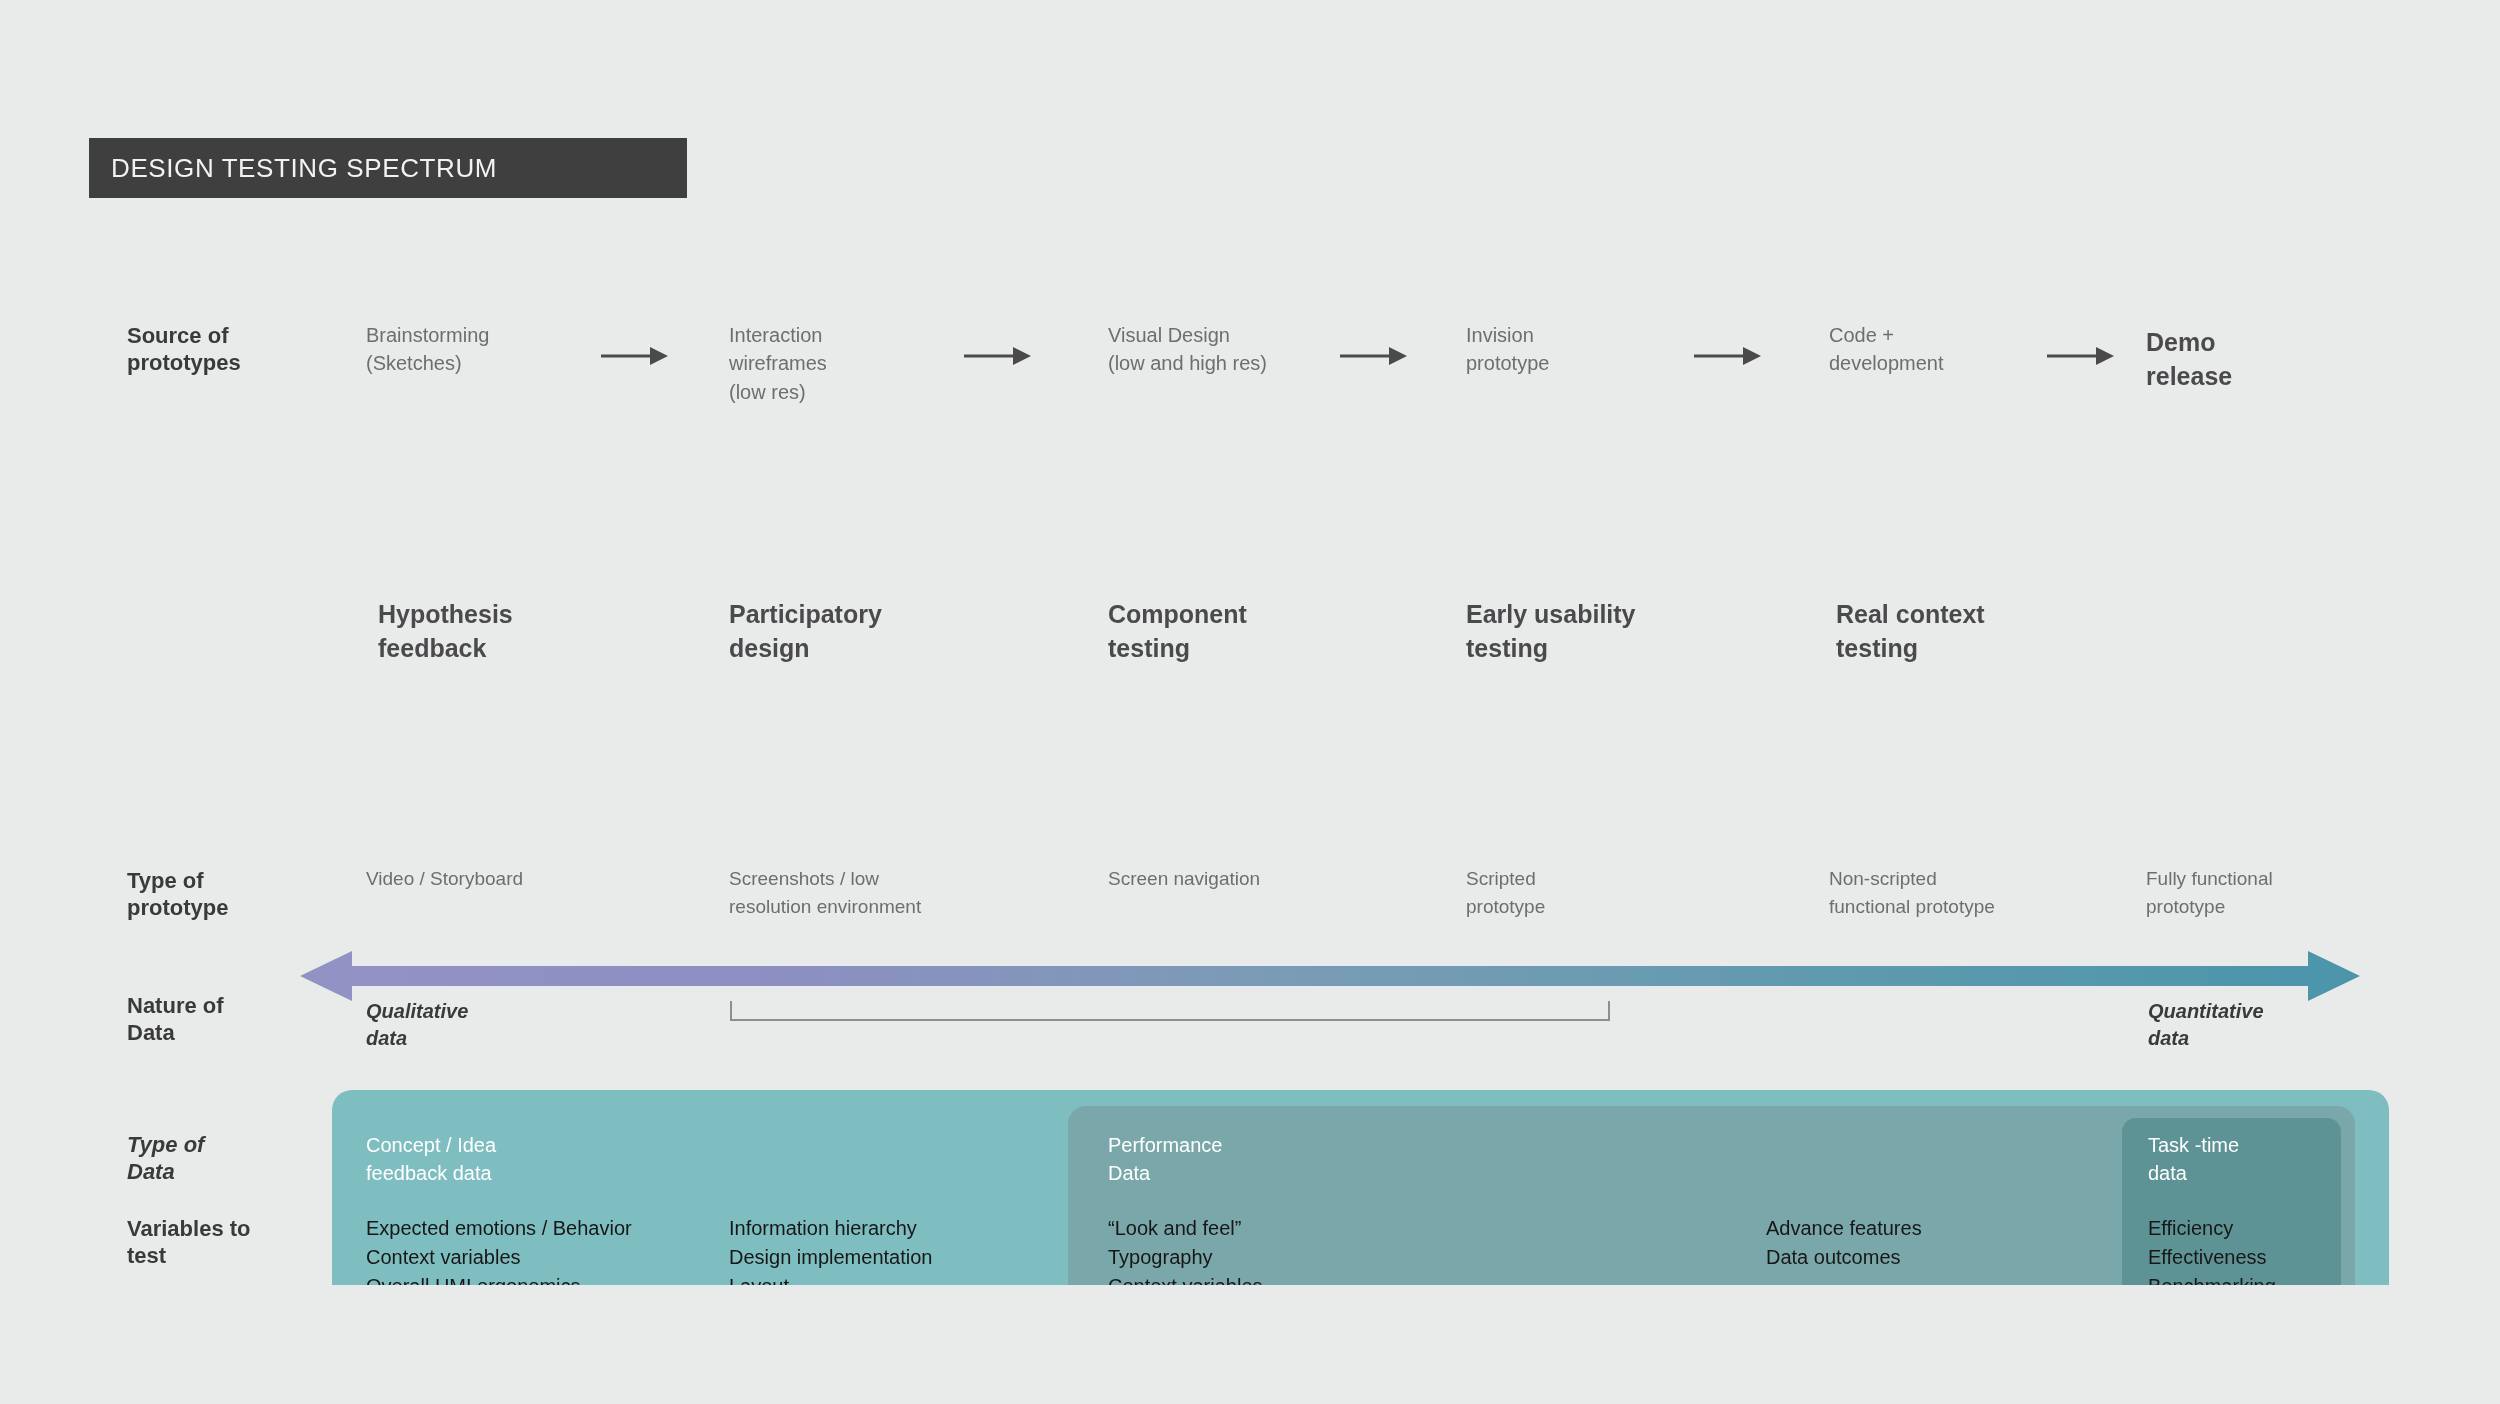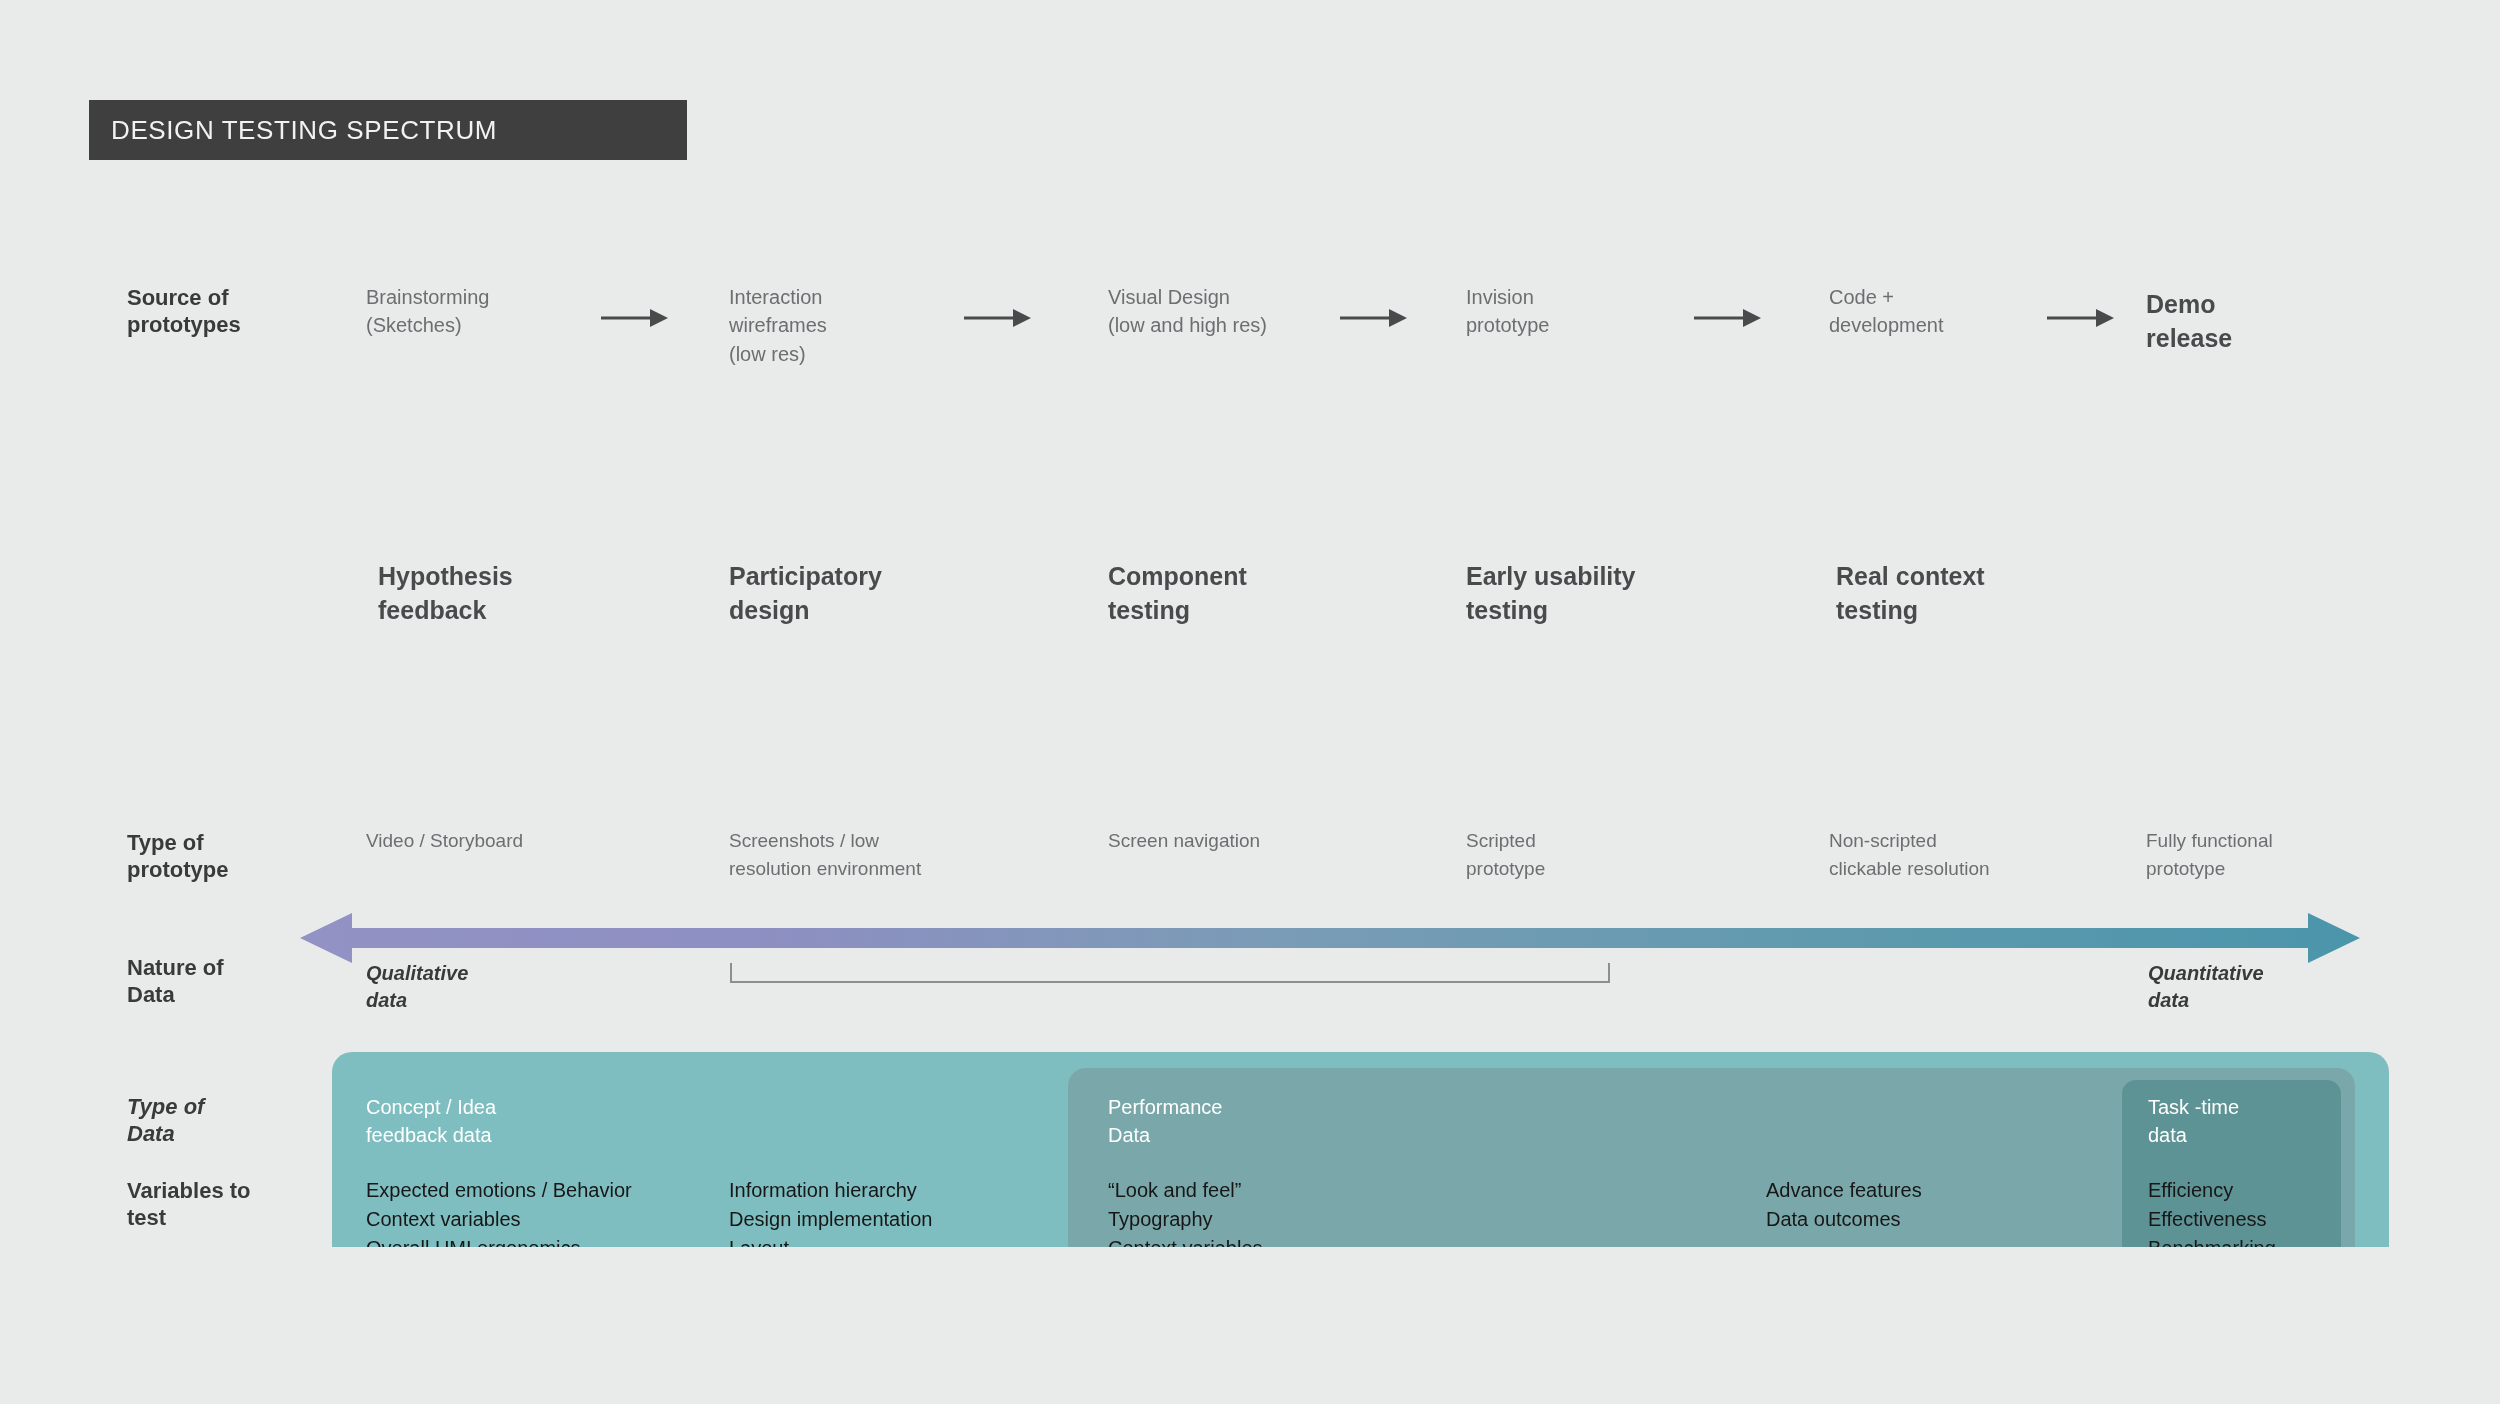--- a/index.html
+++ b/index.html
@@ -10,20 +10,21 @@
   body {
     font-family: "Liberation Sans", sans-serif;
     -webkit-font-smoothing: antialiased;
   }
   #canvas {
     position: relative;
     width: 2500px;
     height: 1247px;
     background: #e9ebeb;
     overflow: hidden;
+    margin-top: 38px;
   }
 
   
   #title-banner {
     position: absolute;
     left: 89px;
     top: 100px;
     width: 598px;
     height: 60px;
     background: #3f3f3f;
@@ -250,21 +251,21 @@
 
   <div class="proto-cell" style="left:729px; top:827px;">Screenshots / low
 resolution environment</div>
 
   <div class="proto-cell" style="left:1108px; top:827px;">Screen navigation</div>
 
   <div class="proto-cell" style="left:1466px; top:827px;">Scripted
 prototype</div>
 
   <div class="proto-cell" style="left:1829px; top:827px;">Non-scripted
-clickable resolution</div>
+functional prototype</div>
 
   <div class="proto-cell" style="left:2146px; top:827px;">Fully functional
 prototype</div>
 
   <div class="row-label" style="left:127px; top:955px;">Nature of
 Data</div>
 
   <svg id="spectrum-arrow" viewBox="0 0 2060 56" preserveAspectRatio="none">
     <defs>
       <linearGradient id="specGrad" x1="0" y1="0" x2="1" y2="0">

